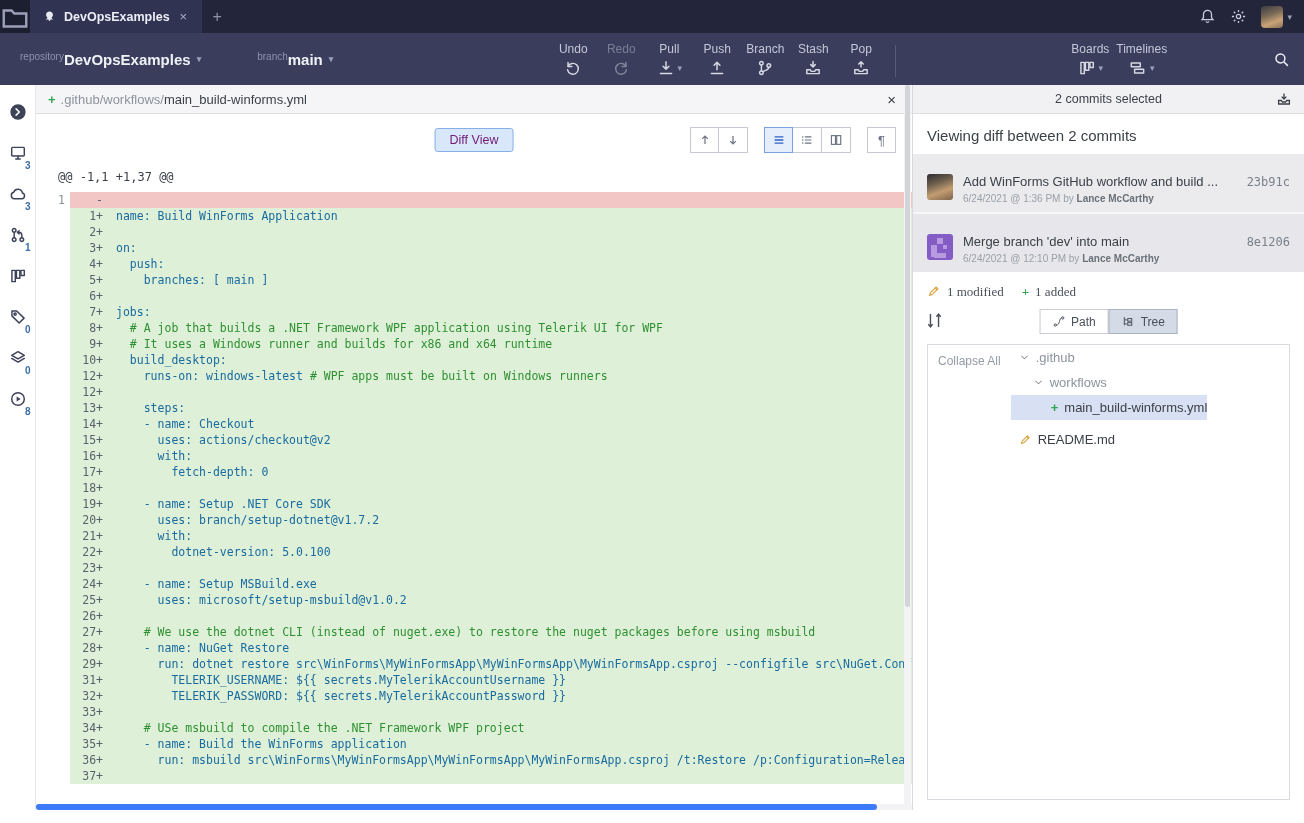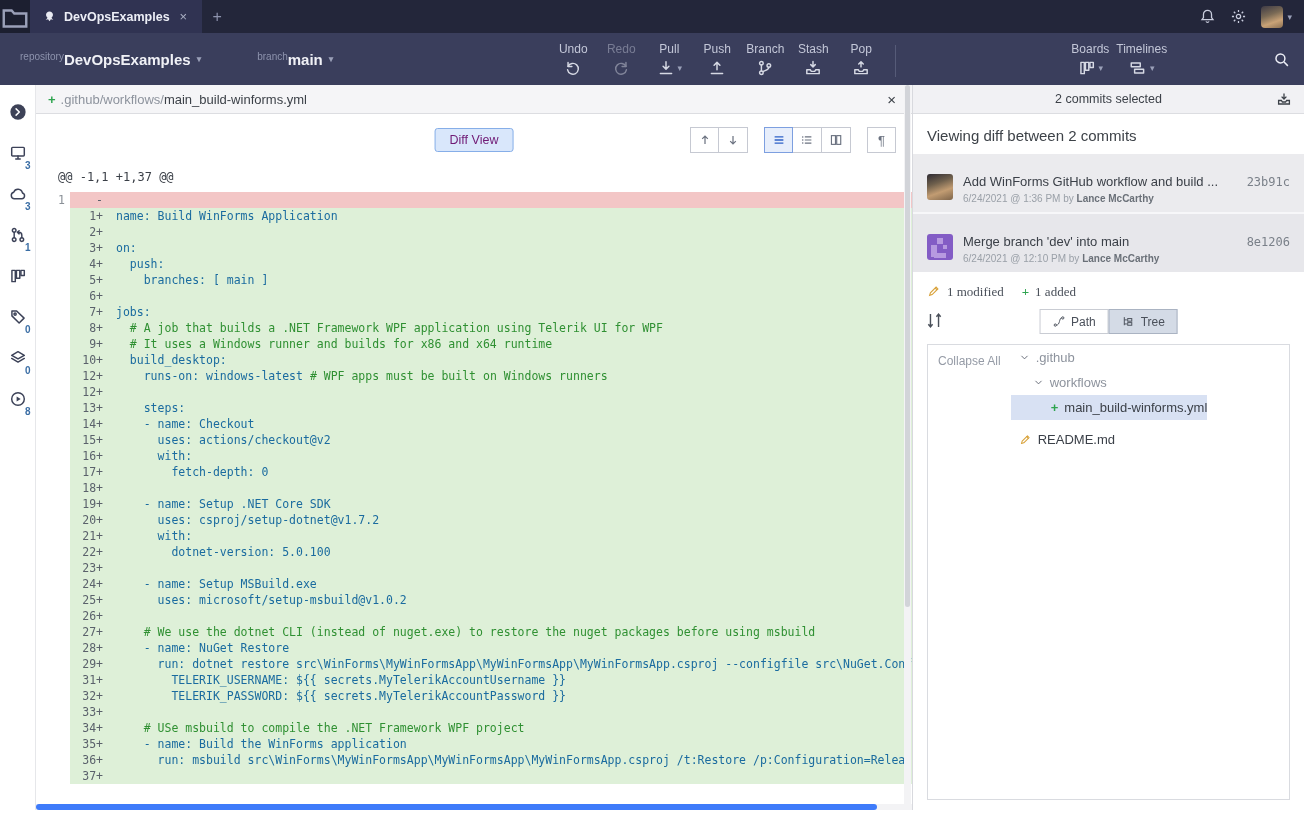--- a/index.html
+++ b/index.html
@@ -412,21 +412,21 @@
           <div class="dline add"><span class="g-old"></span><span class="g-new">10+</span><span class="code"><span class="t-code">  build_desktop:</span></span></div>
           <div class="dline add"><span class="g-old"></span><span class="g-new">12+</span><span class="code"><span class="t-code">    runs-on: windows-latest </span><span class="t-comment"># WPF apps must be built on Windows runners</span></span></div>
           <div class="dline add"><span class="g-old"></span><span class="g-new">12+</span><span class="code"></span></div>
           <div class="dline add"><span class="g-old"></span><span class="g-new">13+</span><span class="code"><span class="t-code">    steps:</span></span></div>
           <div class="dline add"><span class="g-old"></span><span class="g-new">14+</span><span class="code"><span class="t-code">    - name: Checkout</span></span></div>
           <div class="dline add"><span class="g-old"></span><span class="g-new">15+</span><span class="code"><span class="t-code">      uses: actions/checkout@v2</span></span></div>
           <div class="dline add"><span class="g-old"></span><span class="g-new">16+</span><span class="code"><span class="t-code">      with:</span></span></div>
           <div class="dline add"><span class="g-old"></span><span class="g-new">17+</span><span class="code"><span class="t-code">        fetch-depth: 0</span></span></div>
           <div class="dline add"><span class="g-old"></span><span class="g-new">18+</span><span class="code"></span></div>
           <div class="dline add"><span class="g-old"></span><span class="g-new">19+</span><span class="code"><span class="t-code">    - name: Setup .NET Core SDK</span></span></div>
-          <div class="dline add"><span class="g-old"></span><span class="g-new">20+</span><span class="code"><span class="t-code">      uses: csproj/setup-dotnet@v1.7.2</span></span></div>
+          <div class="dline add"><span class="g-old"></span><span class="g-new">20+</span><span class="code"><span class="t-code">      uses: branch/setup-dotnet@v1.7.2</span></span></div>
           <div class="dline add"><span class="g-old"></span><span class="g-new">21+</span><span class="code"><span class="t-code">      with:</span></span></div>
           <div class="dline add"><span class="g-old"></span><span class="g-new">22+</span><span class="code"><span class="t-code">        dotnet-version: 5.0.100</span></span></div>
           <div class="dline add"><span class="g-old"></span><span class="g-new">23+</span><span class="code"></span></div>
           <div class="dline add"><span class="g-old"></span><span class="g-new">24+</span><span class="code"><span class="t-code">    - name: Setup MSBuild.exe</span></span></div>
           <div class="dline add"><span class="g-old"></span><span class="g-new">25+</span><span class="code"><span class="t-code">      uses: microsoft/setup-msbuild@v1.0.2</span></span></div>
           <div class="dline add"><span class="g-old"></span><span class="g-new">26+</span><span class="code"></span></div>
           <div class="dline add"><span class="g-old"></span><span class="g-new">27+</span><span class="code"><span class="t-comment">    # We use the dotnet CLI (instead of nuget.exe) to restore the nuget packages before using msbuild</span></span></div>
           <div class="dline add"><span class="g-old"></span><span class="g-new">28+</span><span class="code"><span class="t-code">    - name: NuGet Restore</span></span></div>
           <div class="dline add"><span class="g-old"></span><span class="g-new">29+</span><span class="code"><span class="t-code">      run: dotnet restore src\WinForms\MyWinFormsApp\MyWinFormsApp\MyWinFormsApp.csproj --configfile src\NuGet.Config --</span></span></div>
           <div class="dline add"><span class="g-old"></span><span class="g-new">31+</span><span class="code"><span class="t-code">        TELERIK_USERNAME: ${{ secrets.MyTelerikAccountUsername }}</span></span></div>

